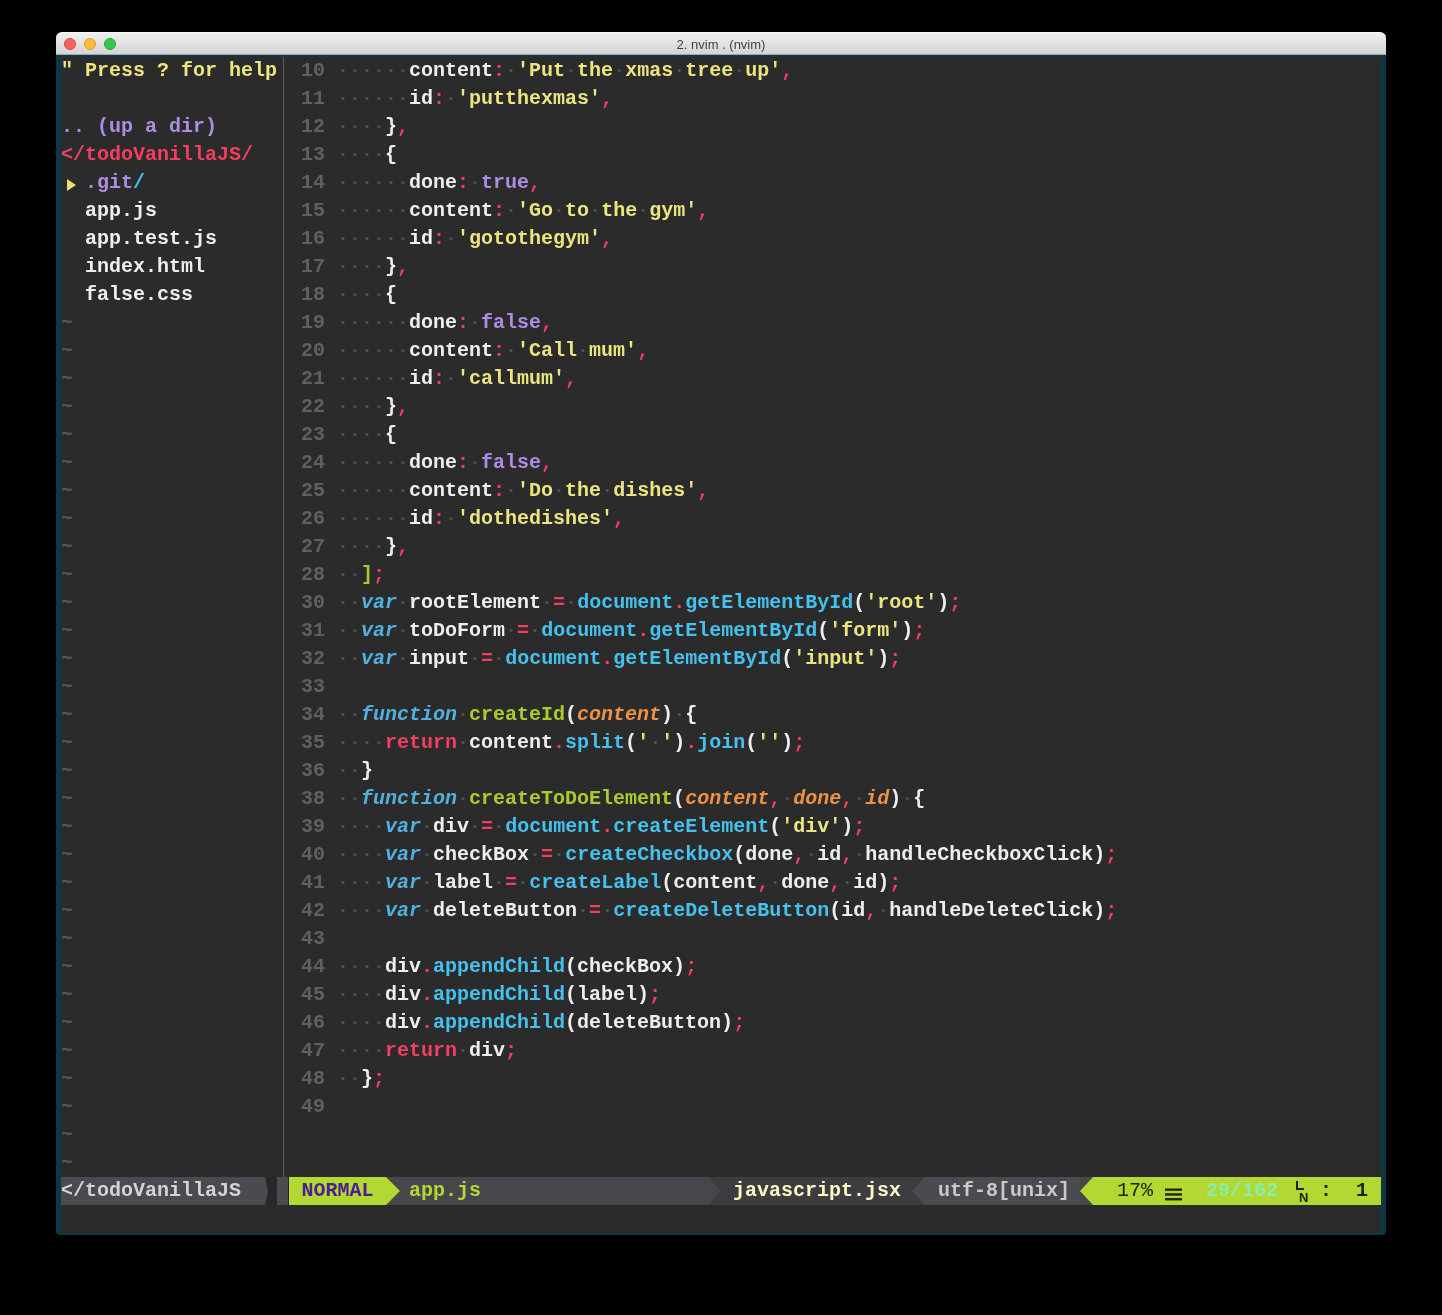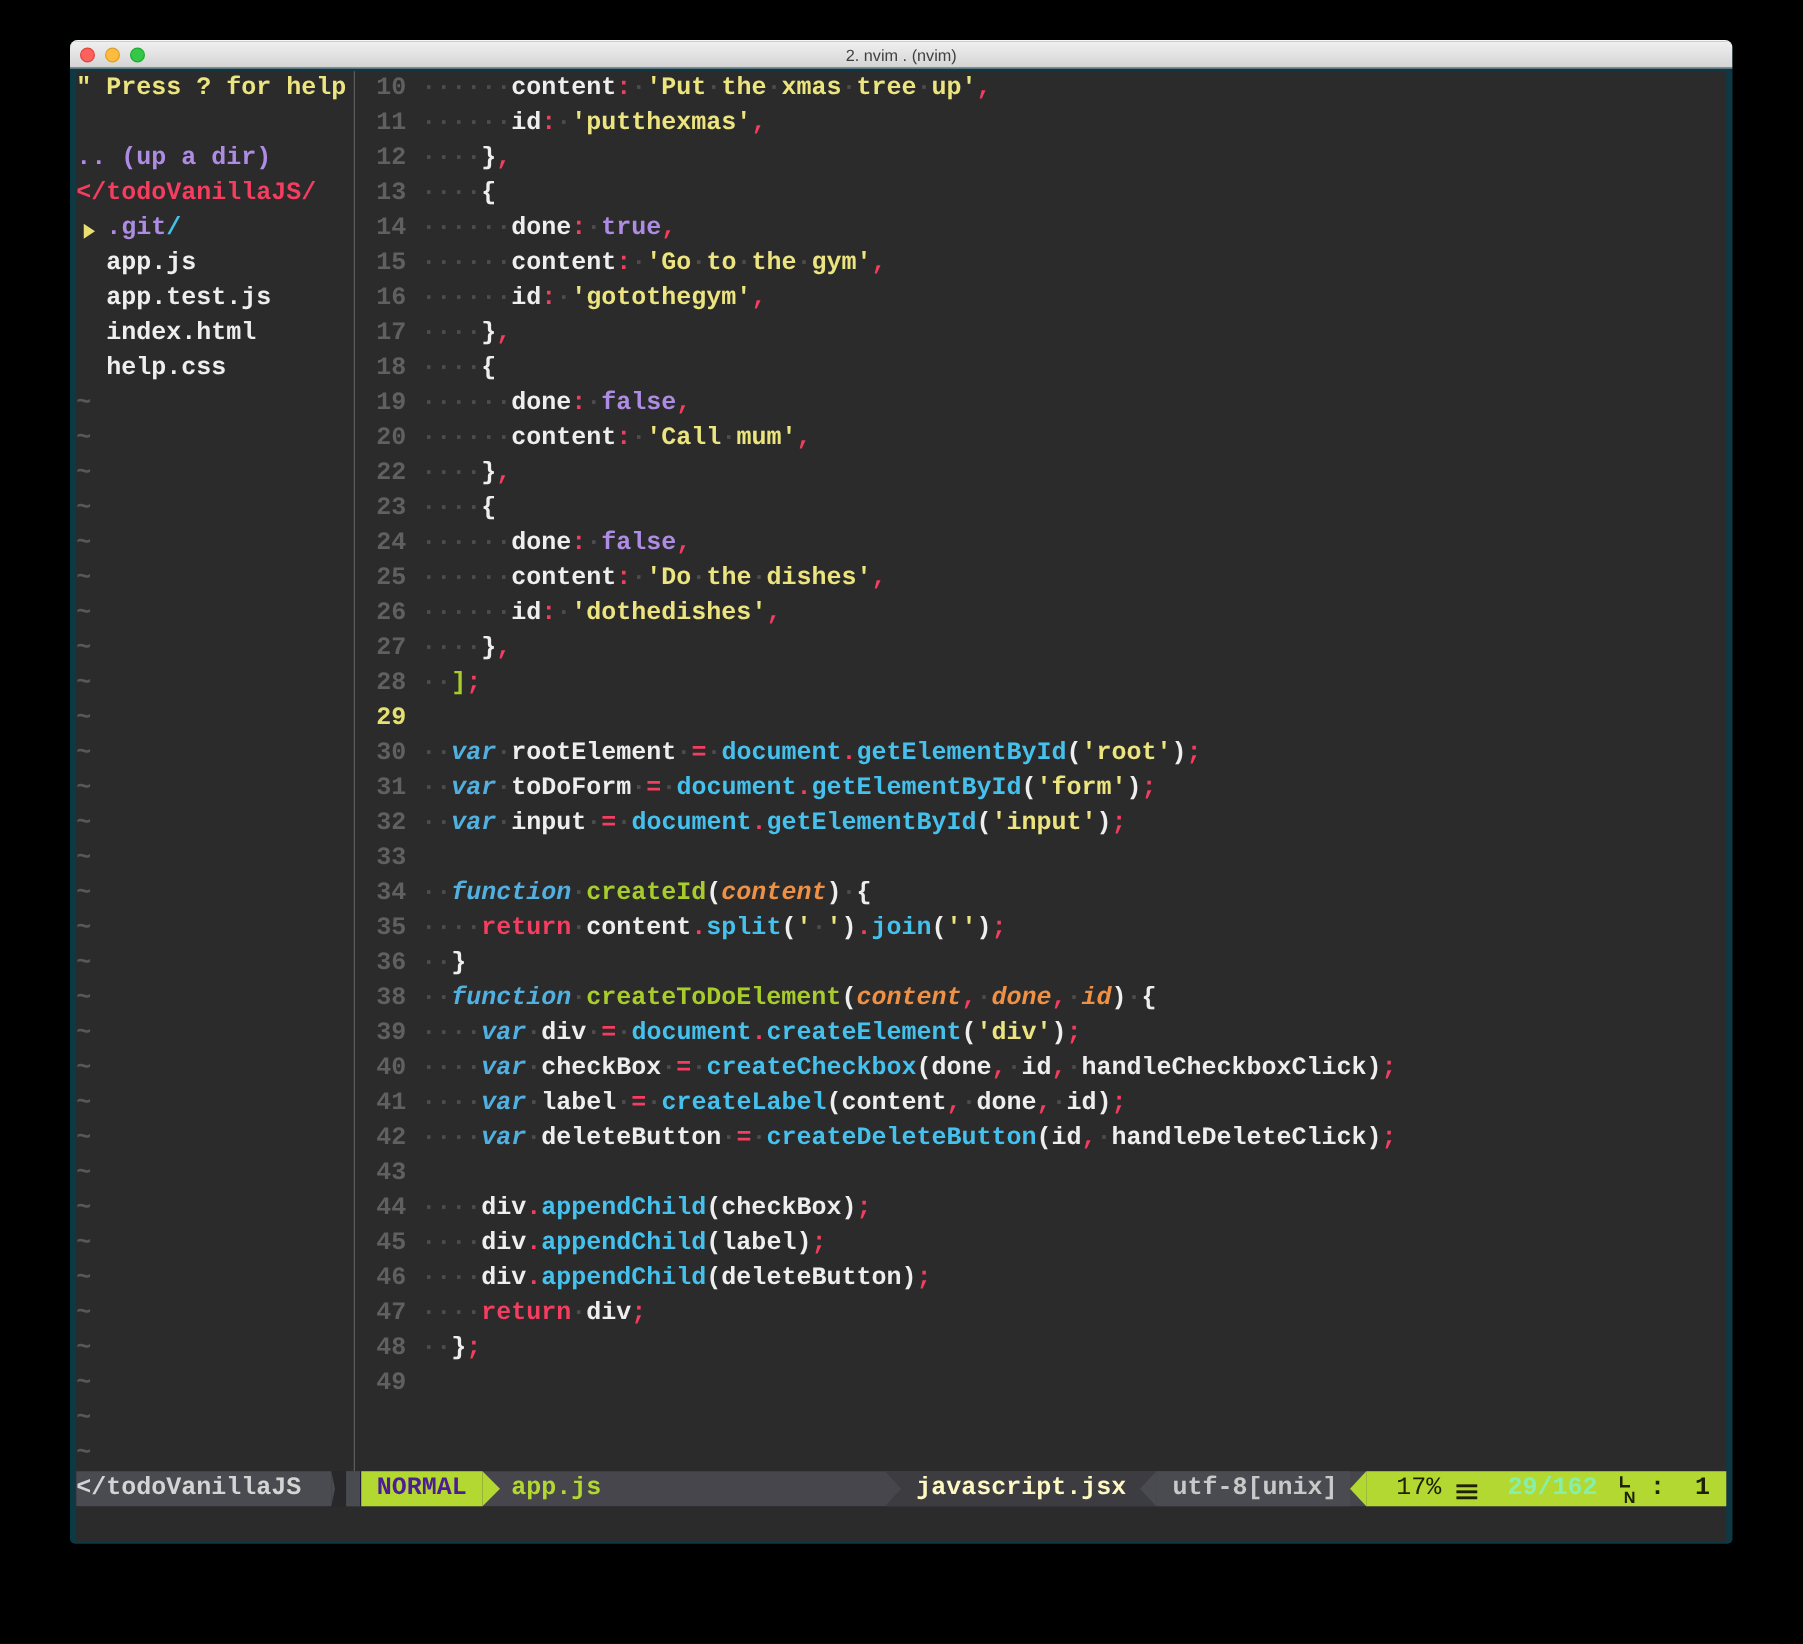--- a/index.html
+++ b/index.html
@@ -40,21 +40,21 @@
   <div id="screen">
     <div id="side">
 <div class="row"><span class="y">" Press ? for help</span></div>
 <div class="row"></div>
 <div class="row"><span class="p">.. (up a dir)</span></div>
 <div class="row"><span class="r">&lt;/todoVanillaJS/</span></div>
 <div class="row"><span class="tri"></span><span class="p">  .git</span><span class="c">/</span></div>
 <div class="row"><span class="w">  app.js</span></div>
 <div class="row"><span class="w">  app.test.js</span></div>
 <div class="row"><span class="w">  index.html</span></div>
-<div class="row"><span class="w">  help.css</span></div>
+<div class="row"><span class="w">  false.css</span></div>
 <div class="row"><span class="t">~</span></div>
 <div class="row"><span class="t">~</span></div>
 <div class="row"><span class="t">~</span></div>
 <div class="row"><span class="t">~</span></div>
 <div class="row"><span class="t">~</span></div>
 <div class="row"><span class="t">~</span></div>
 <div class="row"><span class="t">~</span></div>
 <div class="row"><span class="t">~</span></div>
 <div class="row"><span class="t">~</span></div>
 <div class="row"><span class="t">~</span></div>
@@ -86,28 +86,28 @@
 <div class="row"><span class="n"> 11 </span><span class="d">······</span><span class="w">id</span><span class="r">:</span><span class="d">·</span><span class="y">'putthexmas'</span><span class="r">,</span></div>
 <div class="row"><span class="n"> 12 </span><span class="d">····</span><span class="w">}</span><span class="r">,</span></div>
 <div class="row"><span class="n"> 13 </span><span class="d">····</span><span class="w">{</span></div>
 <div class="row"><span class="n"> 14 </span><span class="d">······</span><span class="w">done</span><span class="r">:</span><span class="d">·</span><span class="p">true</span><span class="r">,</span></div>
 <div class="row"><span class="n"> 15 </span><span class="d">······</span><span class="w">content</span><span class="r">:</span><span class="d">·</span><span class="y">'Go</span><span class="d">·</span><span class="y">to</span><span class="d">·</span><span class="y">the</span><span class="d">·</span><span class="y">gym'</span><span class="r">,</span></div>
 <div class="row"><span class="n"> 16 </span><span class="d">······</span><span class="w">id</span><span class="r">:</span><span class="d">·</span><span class="y">'gotothegym'</span><span class="r">,</span></div>
 <div class="row"><span class="n"> 17 </span><span class="d">····</span><span class="w">}</span><span class="r">,</span></div>
 <div class="row"><span class="n"> 18 </span><span class="d">····</span><span class="w">{</span></div>
 <div class="row"><span class="n"> 19 </span><span class="d">······</span><span class="w">done</span><span class="r">:</span><span class="d">·</span><span class="p">false</span><span class="r">,</span></div>
 <div class="row"><span class="n"> 20 </span><span class="d">······</span><span class="w">content</span><span class="r">:</span><span class="d">·</span><span class="y">'Call</span><span class="d">·</span><span class="y">mum'</span><span class="r">,</span></div>
+<div class="row"><span class="n"> 21 </span><span class="d">······</span><span class="w">id</span><span class="r">:</span><span class="d">·</span><span class="y">'callmum'</span><span class="r">,</span></div>
 <div class="row"><span class="n"> 22 </span><span class="d">····</span><span class="w">}</span><span class="r">,</span></div>
 <div class="row"><span class="n"> 23 </span><span class="d">····</span><span class="w">{</span></div>
 <div class="row"><span class="n"> 24 </span><span class="d">······</span><span class="w">done</span><span class="r">:</span><span class="d">·</span><span class="p">false</span><span class="r">,</span></div>
 <div class="row"><span class="n"> 25 </span><span class="d">······</span><span class="w">content</span><span class="r">:</span><span class="d">·</span><span class="y">'Do</span><span class="d">·</span><span class="y">the</span><span class="d">·</span><span class="y">dishes'</span><span class="r">,</span></div>
 <div class="row"><span class="n"> 26 </span><span class="d">······</span><span class="w">id</span><span class="r">:</span><span class="d">·</span><span class="y">'dothedishes'</span><span class="r">,</span></div>
 <div class="row"><span class="n"> 27 </span><span class="d">····</span><span class="w">}</span><span class="r">,</span></div>
 <div class="row"><span class="n"> 28 </span><span class="d">··</span><span class="g">]</span><span class="r">;</span></div>
-<div class="row"><span class="Y"> 29 </span></div>
 <div class="row"><span class="n"> 30 </span><span class="d">··</span><span class="b">var</span><span class="d">·</span><span class="w">rootElement</span><span class="d">·</span><span class="r">=</span><span class="d">·</span><span class="c">document</span><span class="r">.</span><span class="c">getElementById</span><span class="w">(</span><span class="y">'root'</span><span class="w">)</span><span class="r">;</span></div>
 <div class="row"><span class="n"> 31 </span><span class="d">··</span><span class="b">var</span><span class="d">·</span><span class="w">toDoForm</span><span class="d">·</span><span class="r">=</span><span class="d">·</span><span class="c">document</span><span class="r">.</span><span class="c">getElementById</span><span class="w">(</span><span class="y">'form'</span><span class="w">)</span><span class="r">;</span></div>
 <div class="row"><span class="n"> 32 </span><span class="d">··</span><span class="b">var</span><span class="d">·</span><span class="w">input</span><span class="d">·</span><span class="r">=</span><span class="d">·</span><span class="c">document</span><span class="r">.</span><span class="c">getElementById</span><span class="w">(</span><span class="y">'input'</span><span class="w">)</span><span class="r">;</span></div>
 <div class="row"><span class="n"> 33 </span></div>
 <div class="row"><span class="n"> 34 </span><span class="d">··</span><span class="b">function</span><span class="d">·</span><span class="g">createId</span><span class="w">(</span><span class="o">content</span><span class="w">)</span><span class="d">·</span><span class="w">{</span></div>
 <div class="row"><span class="n"> 35 </span><span class="d">····</span><span class="r">return</span><span class="d">·</span><span class="w">content</span><span class="r">.</span><span class="c">split</span><span class="w">(</span><span class="y">'</span><span class="d">·</span><span class="y">'</span><span class="w">)</span><span class="r">.</span><span class="c">join</span><span class="w">(</span><span class="y">''</span><span class="w">)</span><span class="r">;</span></div>
 <div class="row"><span class="n"> 36 </span><span class="d">··</span><span class="w">}</span></div>
 <div class="row"><span class="n"> 38 </span><span class="d">··</span><span class="b">function</span><span class="d">·</span><span class="g">createToDoElement</span><span class="w">(</span><span class="o">content</span><span class="r">,</span><span class="d">·</span><span class="o">done</span><span class="r">,</span><span class="d">·</span><span class="o">id</span><span class="w">)</span><span class="d">·</span><span class="w">{</span></div>
 <div class="row"><span class="n"> 39 </span><span class="d">····</span><span class="b">var</span><span class="d">·</span><span class="w">div</span><span class="d">·</span><span class="r">=</span><span class="d">·</span><span class="c">document</span><span class="r">.</span><span class="c">createElement</span><span class="w">(</span><span class="y">'div'</span><span class="w">)</span><span class="r">;</span></div>
 <div class="row"><span class="n"> 40 </span><span class="d">····</span><span class="b">var</span><span class="d">·</span><span class="w">checkBox</span><span class="d">·</span><span class="r">=</span><span class="d">·</span><span class="c">createCheckbox</span><span class="w">(done</span><span class="r">,</span><span class="d">·</span><span class="w">id</span><span class="r">,</span><span class="d">·</span><span class="w">handleCheckboxClick)</span><span class="r">;</span></div>

